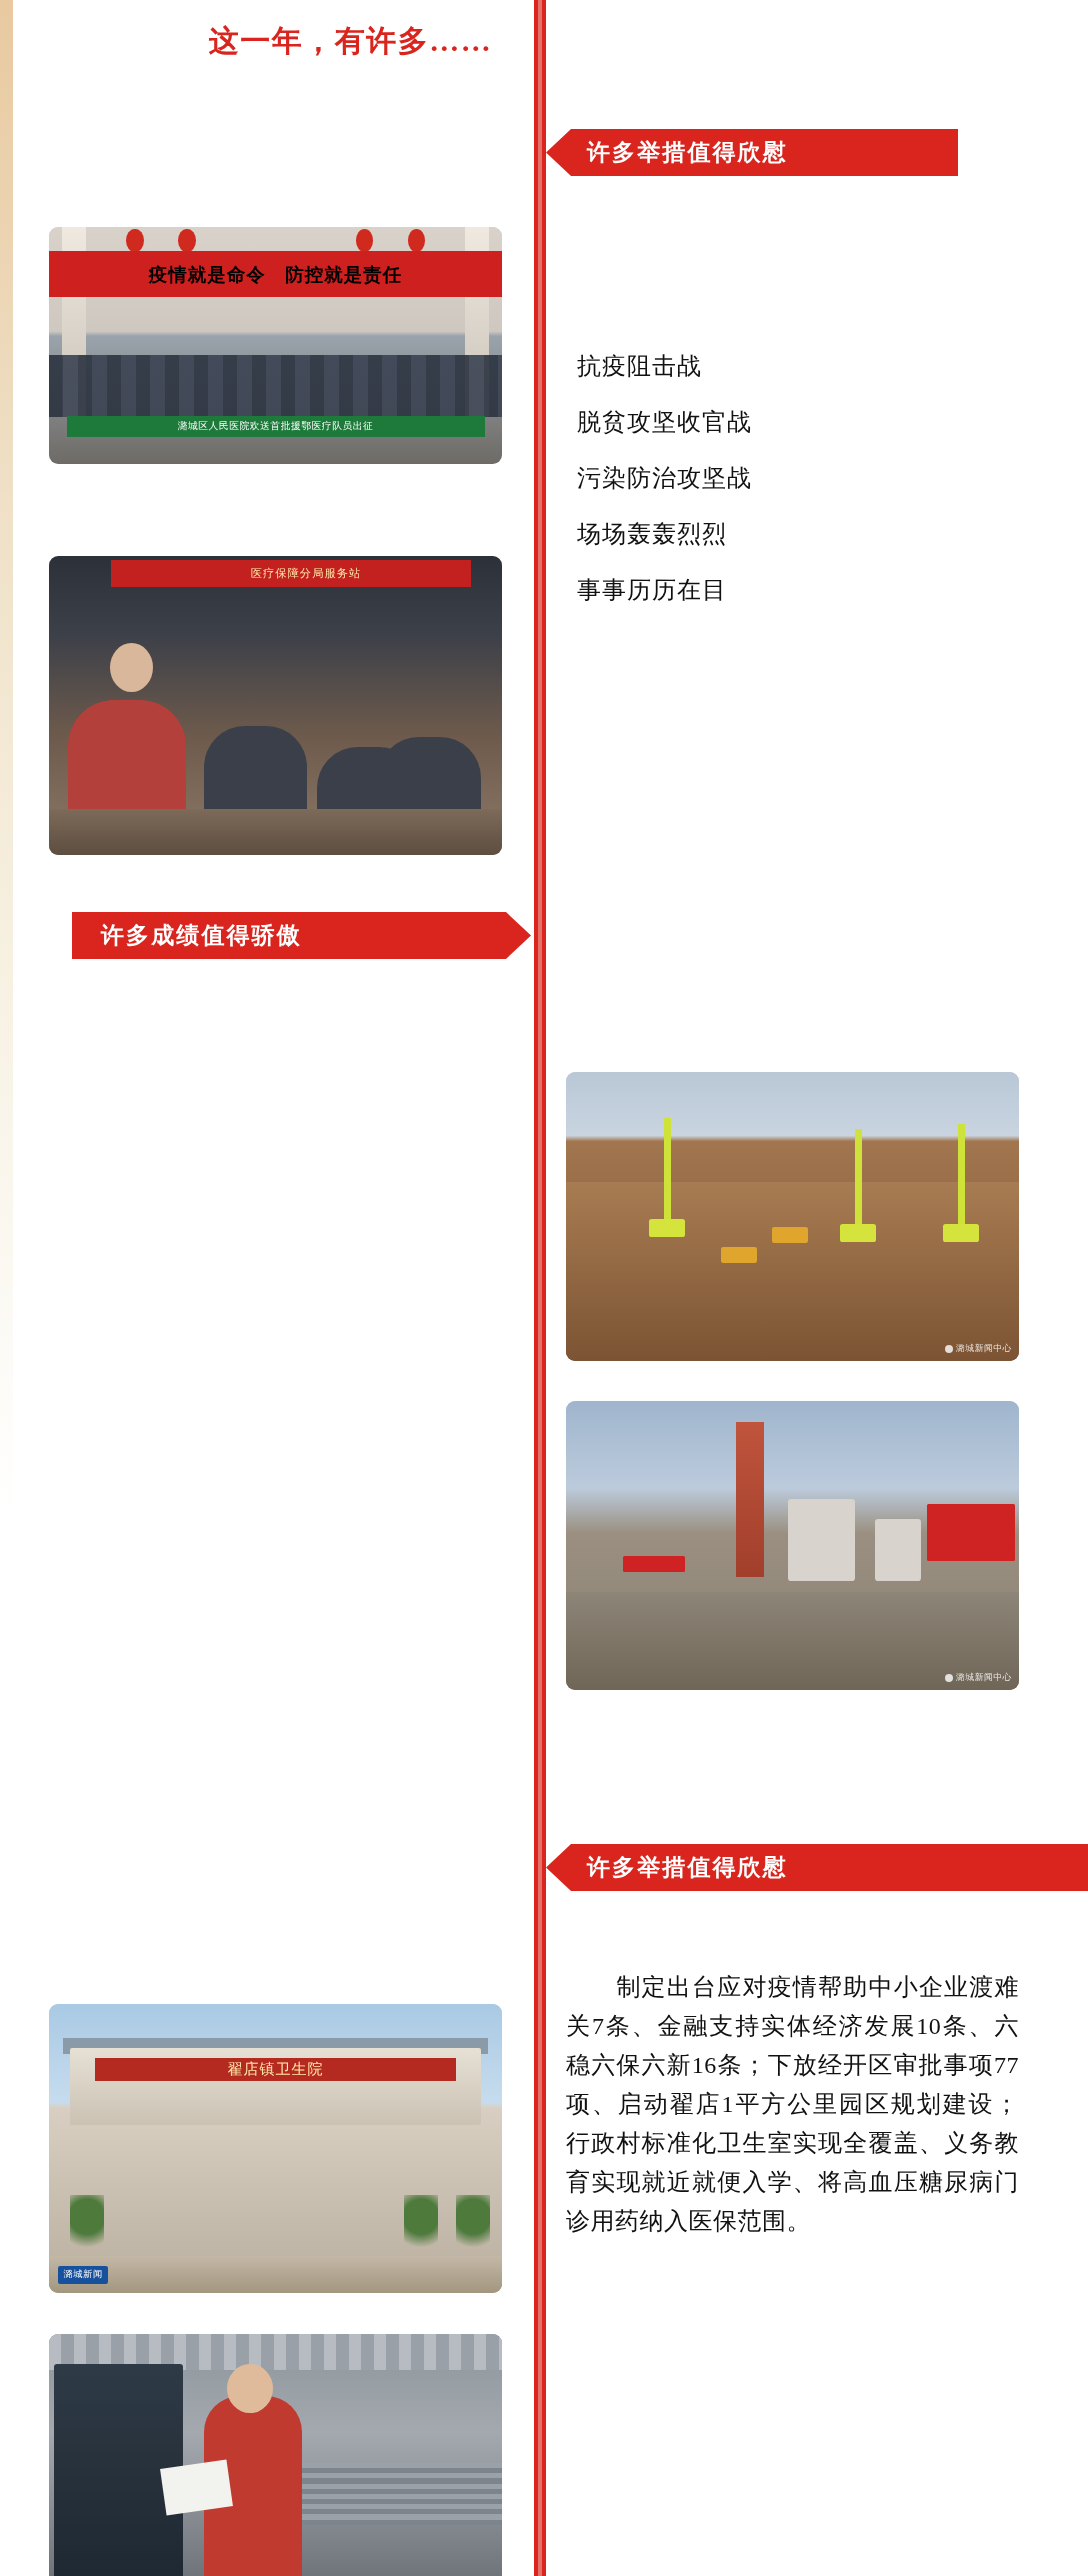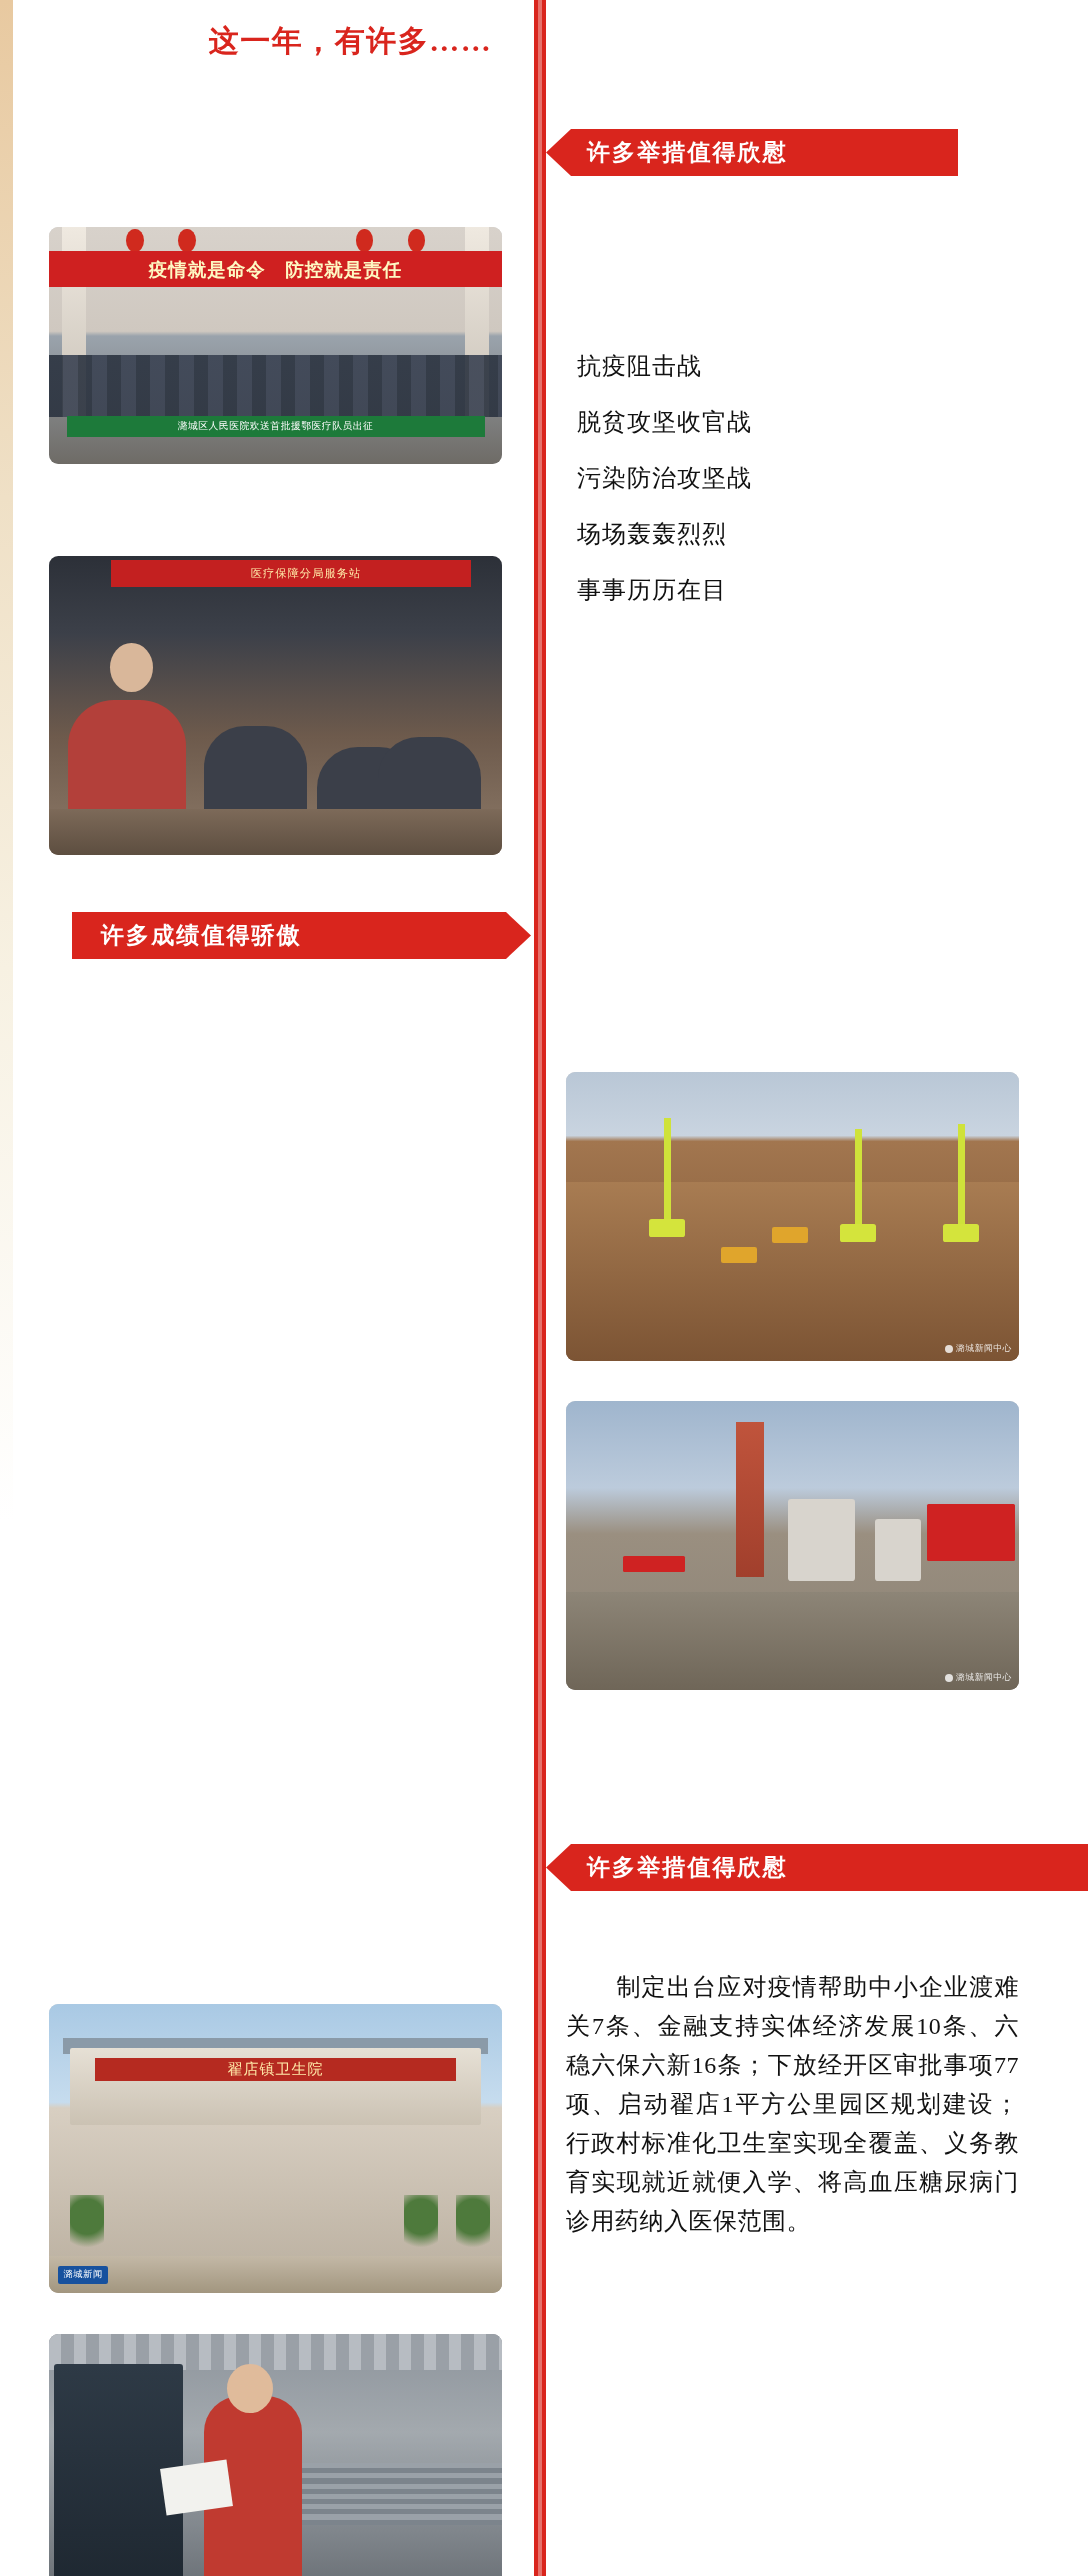--- a/index.html
+++ b/index.html
@@ -160,23 +160,23 @@
     letter-spacing: 0.5px;
   }
 
   
   #photo-hospital .ph-inner {
     background: linear-gradient(to bottom, #d8d2cb 0%, #cfc8c0 44%, #9aa3ac 46%, #6e6b66 100%);
   }
   #photo-hospital .banner-red {
     position: absolute;
     left: 0; right: 0; top: 24px;
-    height: 36px;
+    height: 46px;
     background: #cf2020;
-    color: #fef9c3;
+    color: #000000;
     font-size: 18.5px;
     font-weight: bold;
     display: flex;
     align-items: center;
     justify-content: center;
     letter-spacing: 1px;
     white-space: nowrap;
     overflow: hidden;
   }
   #photo-hospital .green-banner {

